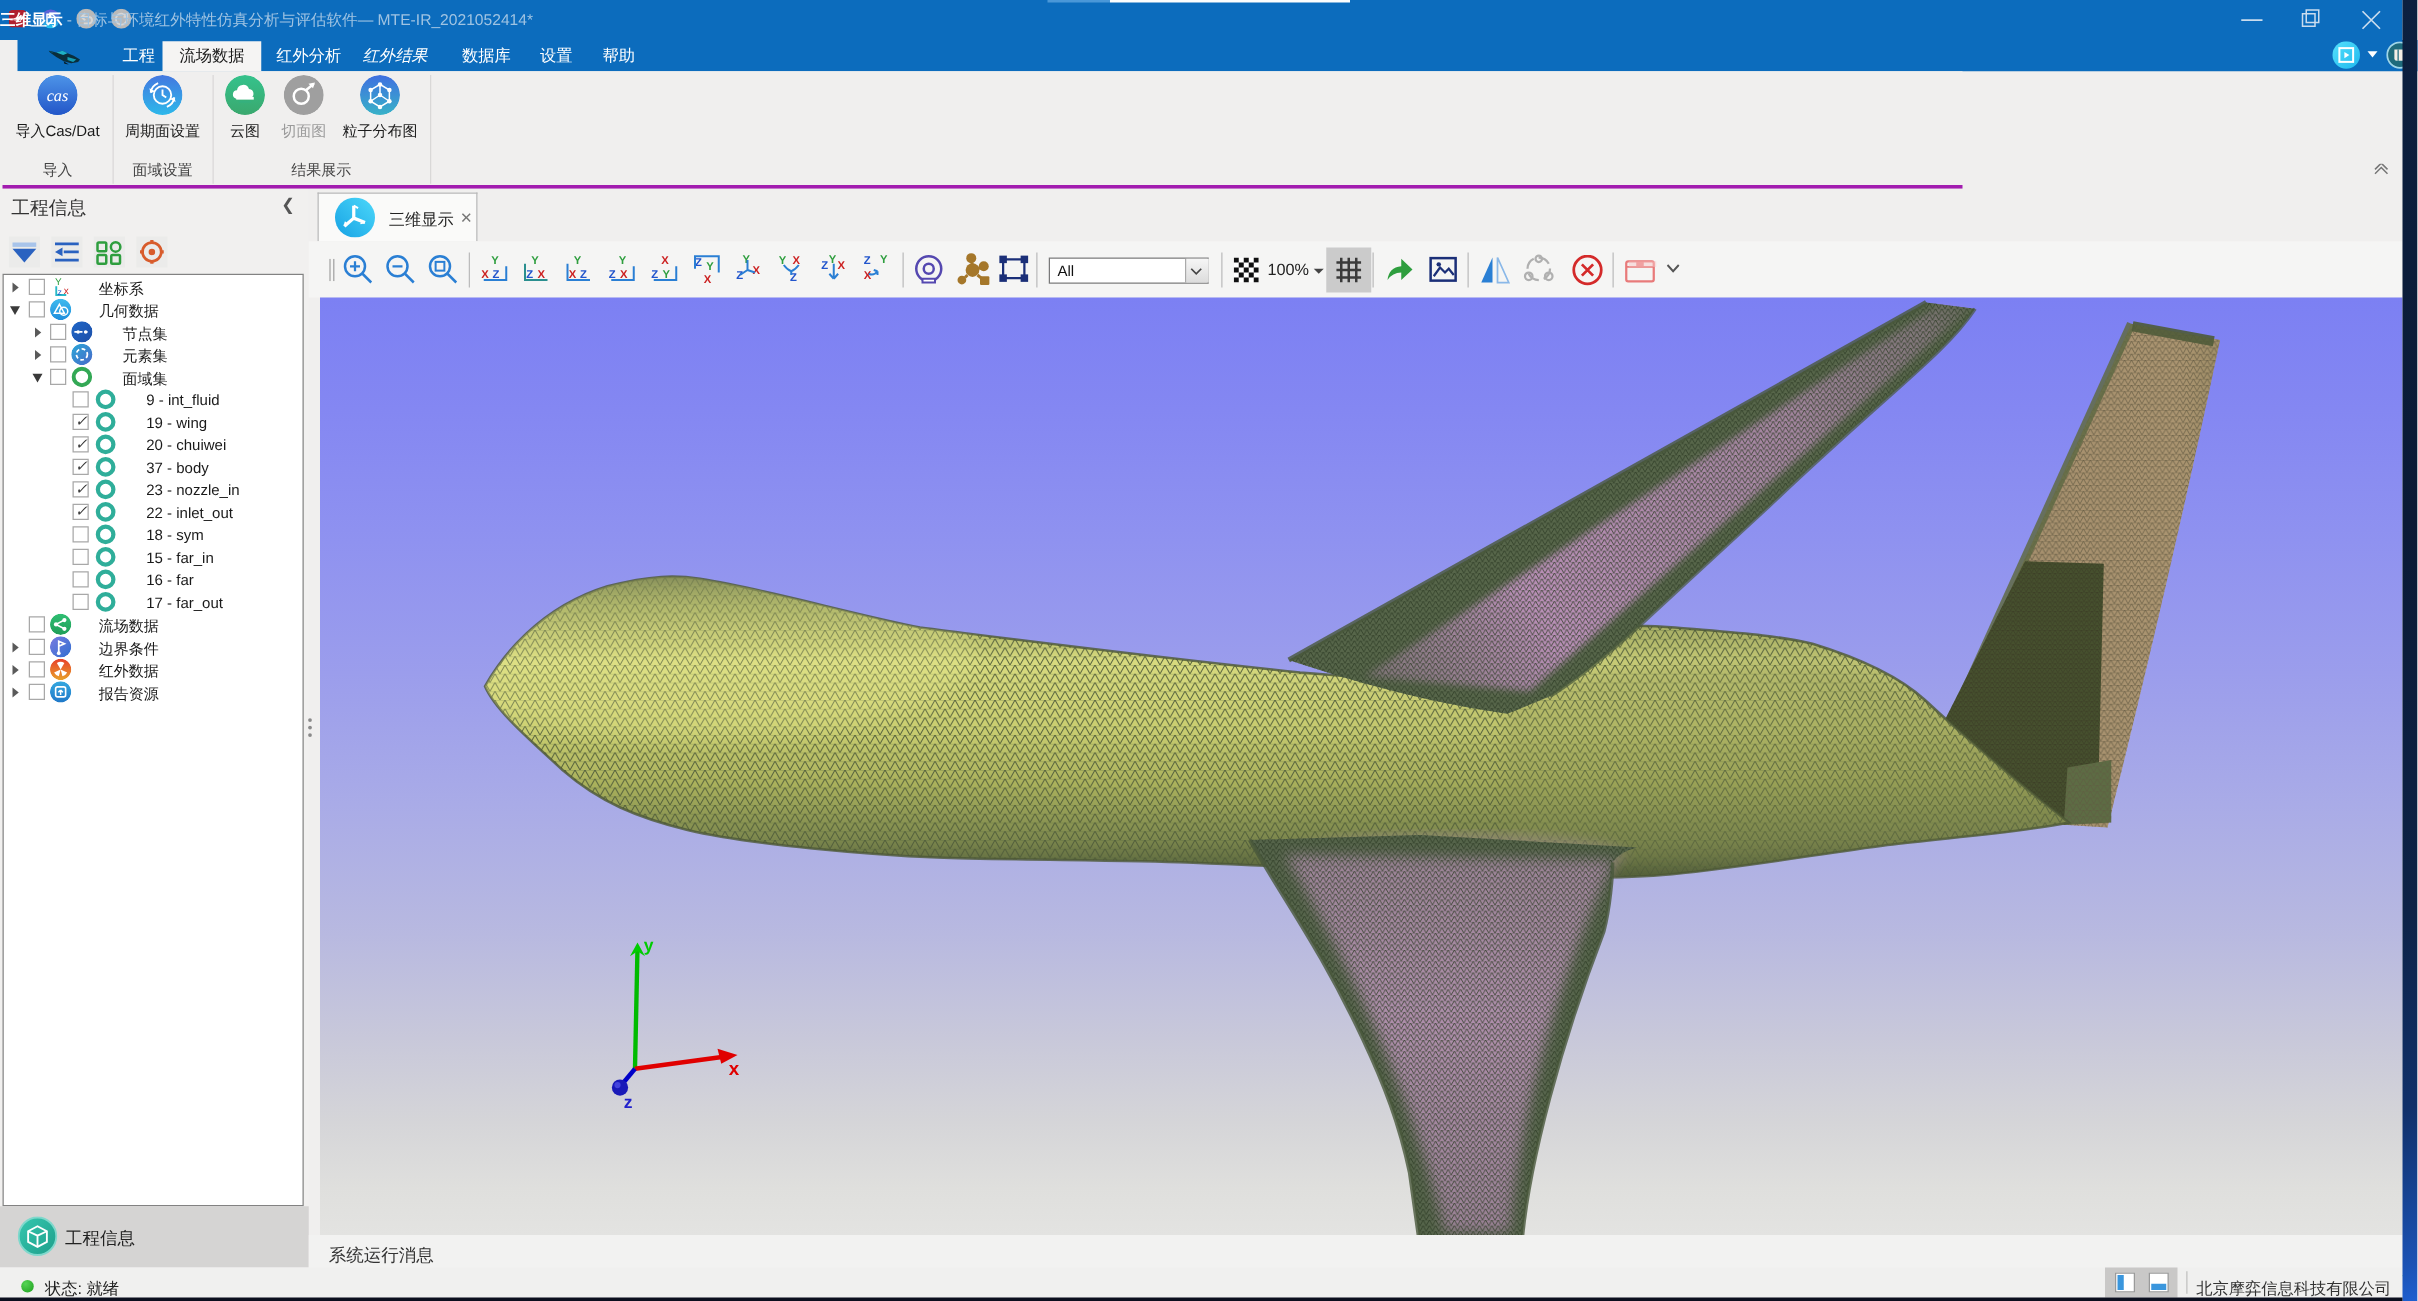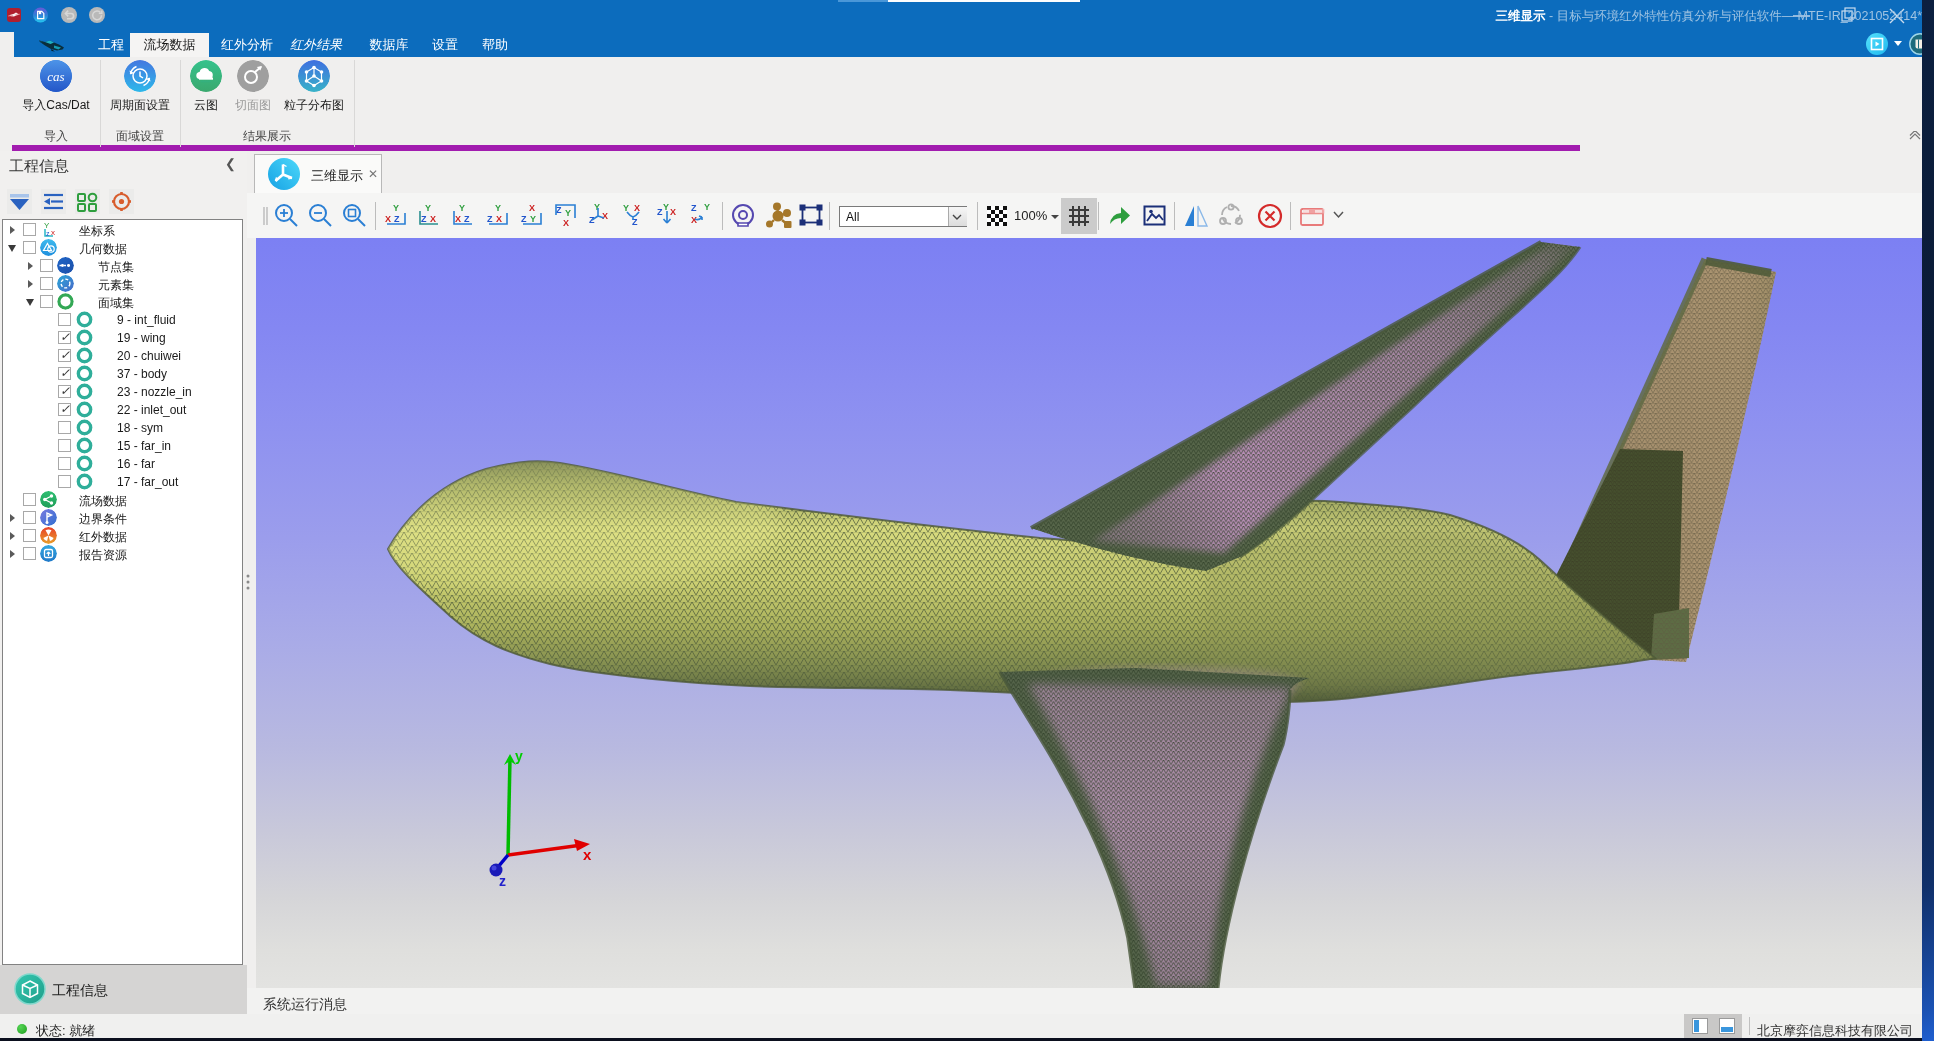--- a/index.html
+++ b/index.html
@@ -8,30 +8,30 @@
   .abs { position:absolute; }
 
   
   #edge-right { left:1922px; top:0; width:12px; height:1041px; background:linear-gradient(160deg,#0c2040 0%,#0a1a35 40%,#0d2347 70%,#10306a 85%,#1b52b4 97%,#1f5fd0 100%); }
   #edge-bottom { left:0; top:1038px; width:1922px; height:3px; background:#0b0f1e; }
 
   
   #titlebar { left:0; top:0; width:1922px; height:32px; background:#0c6cbd; }
   #topwhite { left:888px; top:0; width:192px; height:2px; background:#fdfdfd; }
   #topblue2 { left:838px; top:0; width:50px; height:2px; background:#4a97d8; }
-  #title-text { left:0; top:0; width:1922px; height:32px; line-height:32px; text-align:right; font-size:12.5px; color:#fff; }
+  #title-text { left:0; top:0; width:1922px; height:32px; line-height:32px; text-align:left; font-size:12.5px; color:#fff; }
   #title-text .sub { color:#9fc3e2; }
 
   
   #menubar { left:0; top:32px; width:1922px; height:25px; background:#0c6cbd;margin-left:14px; }
   .mtab { position:absolute; top:0; height:25px; line-height:25px; font-size:13px; color:#fff; text-align:center; }
   #mtab-sel { position:absolute; left:116px; top:1px; width:79px; height:24px; background:#f5f4f3; color:#1a1a1a; line-height:24px; text-align:center; font-size:13px; }
 
   
-  #ribbon { left:12px; top:57px; width:1568px; height:94px; background:#f0efee; border-bottom:6px solid #a21caf; }
+  #ribbon { left:2px; top:57px; width:1568px; height:94px; background:#f0efee; border-bottom:3px solid #a21caf; }
   .rsep { position:absolute; top:3px; width:1px; height:87px; background:#d9d8d7; }
   .ricon { position:absolute; top:3px; width:32px; height:32px; border-radius:50%; }
   .rlabel { position:absolute; top:40px; font-size:12px; color:#1a1a1a; text-align:center; }
   .rgroup { position:absolute; top:71px; font-size:12px; color:#444; text-align:center; }
 
   
   #leftpanel { left:0; top:151px; width:247px; height:863px; background:#f1f0ef; }
   #lp-title { left:9px; top:6px; font-size:15px; color:#333; position:absolute; }
   #lp-collapse { position:absolute; left:225px; top:5px; font-size:13px; color:#555; }
   #lp-tree { position:absolute; left:2px; top:68px; width:241px; height:746px; background:#ffffff; border:1px solid #828282; }

